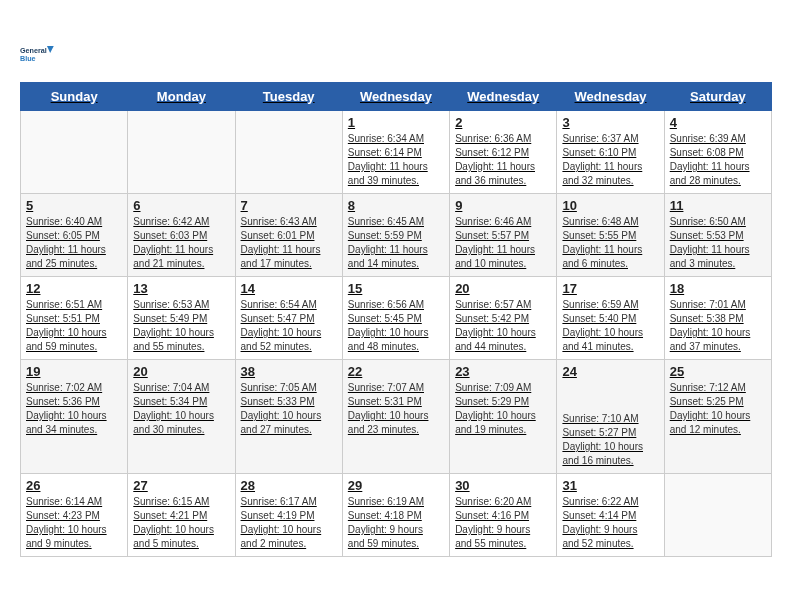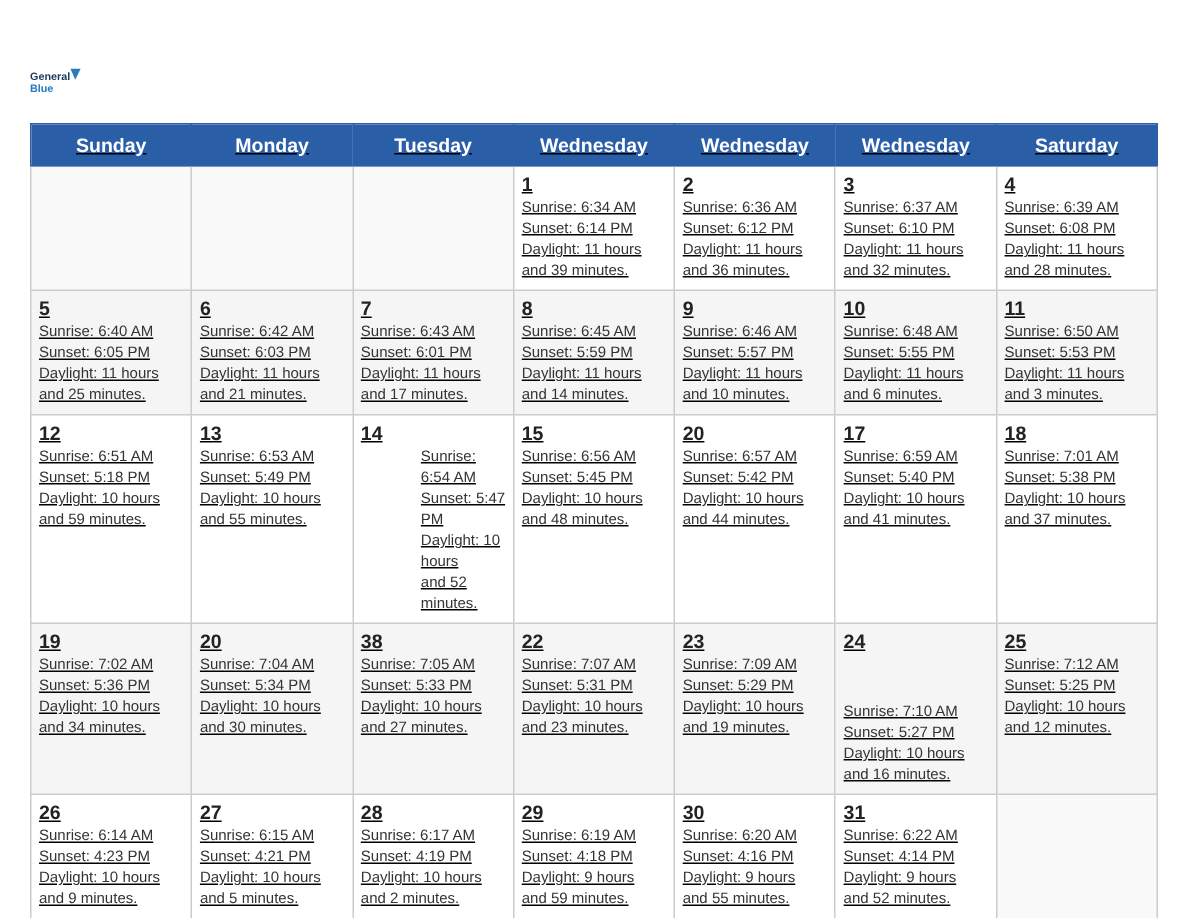--- a/index.html
+++ b/index.html
@@ -196,34 +196,34 @@
             <div class="day-info" style="white-space: pre-line;">Sunrise: 6:50 AM
 Sunset: 5:53 PM
 Daylight: 11 hours
 and 3 minutes.</div>
           </td>
         </tr>
         <tr>
           <td>
             <div class="day-number">12</div>
             <div class="day-info" style="white-space: pre-line;">Sunrise: 6:51 AM
-Sunset: 5:18 PM
+Sunset: 5:51 PM
 Daylight: 10 hours
 and 59 minutes.</div>
           </td>
           <td>
             <div class="day-number">13</div>
             <div class="day-info" style="white-space: pre-line;">Sunrise: 6:53 AM
 Sunset: 5:49 PM
 Daylight: 10 hours
 and 55 minutes.</div>
           </td>
           <td>
             <div class="day-number">14</div>
-            <div class="day-info" style="white-space: pre-line; margin-left: 40px;">Sunrise: 6:54 AM
+            <div class="day-info" style="white-space: pre-line;">Sunrise: 6:54 AM
 Sunset: 5:47 PM
 Daylight: 10 hours
 and 52 minutes.</div>
           </td>
           <td>
             <div class="day-number">15</div>
             <div class="day-info" style="white-space: pre-line;">Sunrise: 6:56 AM
 Sunset: 5:45 PM
 Daylight: 10 hours
 and 48 minutes.</div>

